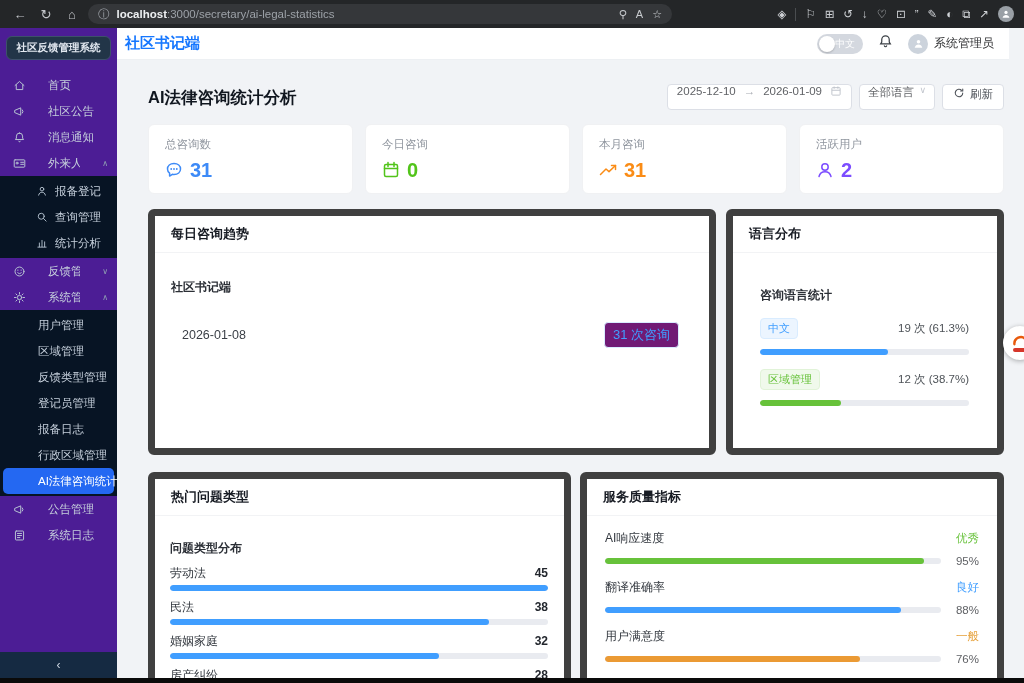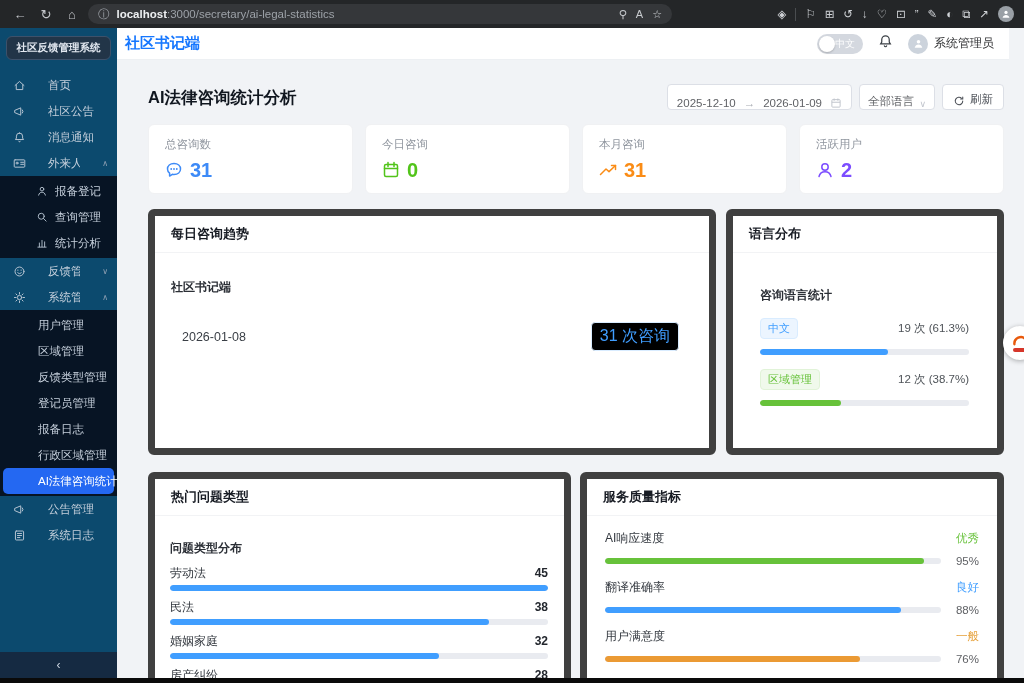--- a/index.html
+++ b/index.html
@@ -12,21 +12,21 @@
   .b-ico{color:#c2c5c9;font-size:13px;line-height:1;width:20px;text-align:center;}
   .url-pill{display:flex;align-items:center;gap:7px;background:#35373a;height:20px;border-radius:11px;
             padding:0 10px;width:584px;box-sizing:border-box;font-size:11.5px;color:#9da2a8;}
   .url-host{color:#eef0f2;font-weight:700;}
   .pill-end{margin-left:auto;display:flex;gap:9px;color:#c8cbcf;font-size:11px;}
   .b-right{display:flex;align-items:center;gap:9px;margin-left:auto;color:#d0d3d7;font-size:11.5px;}
   .b-div{width:1px;height:13px;background:#4a4d50;}
   .b-avatar{width:16px;height:16px;border-radius:50%;background:#9aa0a6;display:flex;align-items:center;justify-content:center;}
 
   
-  .sidebar{position:absolute;top:28px;left:0;width:117px;bottom:5px;background:#0c4a6e;z-index:20;}
+  .sidebar{position:absolute;top:28px;left:0;width:117px;bottom:5px;background:#4c1d95;z-index:20;}
   .brand{margin:8px 6px 4px;background:#223548;border:1px solid #3d516a;border-radius:6px;color:#e2e8f0;
          font-size:10.5px;font-weight:700;height:22px;display:flex;align-items:center;justify-content:center;}
   .nav{padding-top:8px;font-size:11.5px;color:#c6d0dc;}
   .nav-item{height:26px;display:flex;align-items:center;padding:0 9px 0 13px;gap:22px;cursor:pointer;white-space:nowrap;}
   .nav-item .lbl{overflow:hidden;}
   .chev{margin-left:auto;font-size:8px;color:#8fa0b3;}
   .submenu{background:#071424;padding:2px 0;}
   .sub-item{height:26px;display:flex;align-items:center;padding-left:36px;gap:7px;white-space:nowrap;}
   .sub-item.noicon{padding-left:38px;}
   .sub-item.active{background:#2468f2;color:#fff;border-radius:5px;margin:0 3px;padding-left:35px;}
@@ -46,21 +46,21 @@
   .bell svg{stroke:#3a3f45;fill:none;stroke-width:1.3;stroke-linecap:round;}
   .user{display:flex;align-items:center;gap:6px;font-size:12px;color:#303133;cursor:pointer;}
   .user-avatar{width:20px;height:20px;border-radius:50%;background:#ccd3dc;display:flex;align-items:center;justify-content:center;}
 
   
   .main{position:absolute;top:60px;left:117px;right:0;bottom:5px;overflow:hidden;}
   .content{padding:24px 20px 0 31px;}
   .page-head{display:flex;justify-content:space-between;align-items:flex-start;}
   .page-title{font-size:16.5px;font-weight:700;color:#10161f;line-height:22px;margin:2px 0 0;}
   .filters{display:flex;gap:7px;align-items:center;}
-  .ctl{height:26px;background:#fff;border:1px solid #dcdfe6;border-radius:4px;display:flex;align-items:flex-end;
+  .ctl{height:26px;background:#fff;border:1px solid #dcdfe6;border-radius:4px;display:flex;align-items:flex-start;
        box-sizing:border-box;font-size:11.5px;color:#606266;}
   .date-range{padding:0 9px;gap:8px;}
   .dim{color:#a8abb2;}
   .select{width:76px;padding:0 8px;justify-content:space-between;cursor:pointer;}
   .sel-chev{color:#c0c4cc;font-size:9px;}
   .refresh{padding:2px 10px;gap:5px;color:#4b4f56;cursor:pointer;}
   .refresh svg{stroke:#4b4f56;fill:none;stroke-width:1.4;stroke-linecap:round;}
 
   .stats{display:grid;grid-template-columns:repeat(4,1fr);gap:12px;margin-top:14px;}
   .stat-card{background:#fff;border:1px solid #f0f1f3;border-radius:6px;height:70px;box-sizing:border-box;padding:12px 16px;}
@@ -71,21 +71,21 @@
 
   .row2{display:grid;grid-template-columns:568px 278px;gap:10px;margin-top:15px;}
   .card{background:#fff;border:7px solid #404040;border-radius:6px;box-sizing:border-box;}
   .card-head{height:36px;display:flex;align-items:center;padding:0 16px;font-size:13px;font-weight:700;
              color:#181c24;border-bottom:1px solid #f2f3f5;}
   .h246{height:246px;overflow:hidden;}
   .trend-body{padding:26px 30px 0 16px;}
   .body-subtitle{font-size:12px;font-weight:700;color:#2b2f36;}
   .trend-row{margin-top:26px;display:flex;align-items:center;justify-content:space-between;padding-left:11px;}
   .trend-date{font-size:12.5px;color:#3a3f46;}
-  .count-badge{background:#000000;border:1px solid #d9ecff;color:#409eff;font-size:16px;border-radius:4px;padding:3px 8px;}
+  .count-badge{background:#701a75;border:1px solid #d9ecff;color:#409eff;font-size:13px;border-radius:4px;padding:3px 8px;}
 
   .lang-body{padding:34px 28px 0 27px;}
   .lang-row{margin-top:14px;}
   .lang-top{display:flex;justify-content:space-between;align-items:center;}
   .tag{font-size:11px;border-radius:4px;padding:2px 7px;border:1px solid;}
   .tag-blue{background:#ecf5ff;border-color:#d9ecff;color:#409eff;}
   .tag-green{background:#f0f9eb;border-color:#e1f3d8;color:#67c23a;}
   .lang-val{font-size:11.5px;color:#4e5358;}
   .track{height:6px;border-radius:3px;background:#e9ebf0;margin-top:10px;overflow:hidden;}
   .fill{height:100%;border-radius:3px;width:0;}

